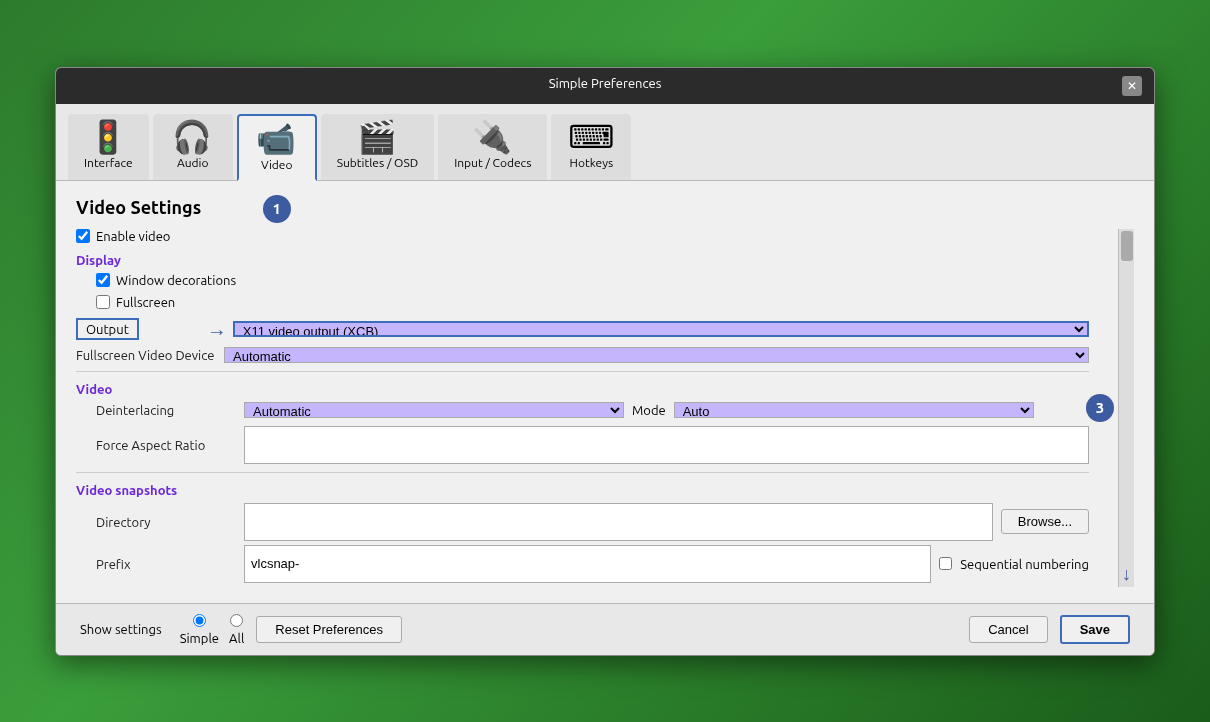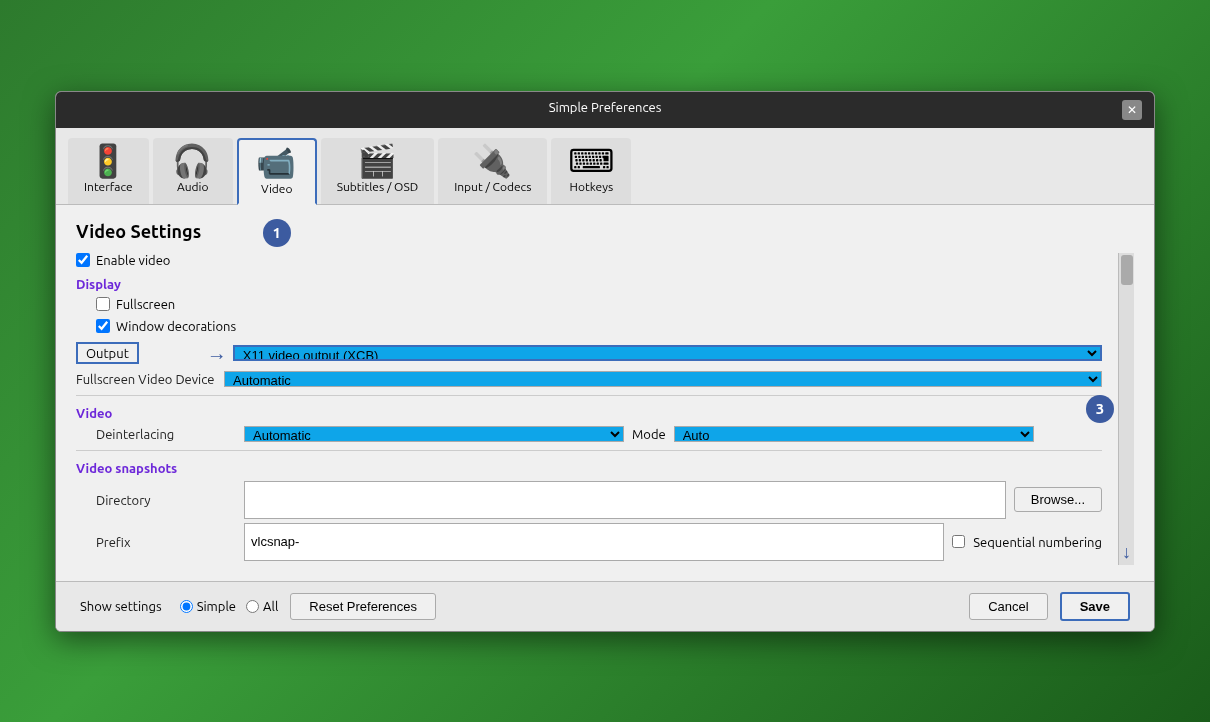--- a/index.html
+++ b/index.html
@@ -110,21 +110,21 @@
       border: 2px solid #3c6cba;
       padding: 2px 8px;
       background: #f0f0f0;
       font-size: 13px;
       min-width: 60px;
       text-align: center;
     }
     select {
       height: 16px;
       border: 1px solid #aaa;
-      background: #0ea5e9;
+      background: #c4b5fd;
       padding: 0 4px;
       font-size: 13px;
       cursor: pointer;
     }
     .select-wide { flex: 1; }
 
     .field-label {
       min-width: 140px;
       color: #222;
     }
@@ -156,21 +156,21 @@
     .bottom-bar {
       background: #e8e8e8;
       border-top: 1px solid #bbb;
       display: flex;
       align-items: center;
       padding: 10px 24px;
       gap: 12px;
     }
     .show-settings-label { font-size: 13px; margin-right: 6px; }
     .radio-group { display: flex; align-items: center; gap: 10px; }
-    .radio-row { display: flex; align-items: center; gap: 4px; font-size: 13px; }
+    .radio-row { display: flex; align-items: center; gap: 4px; font-size: 13px; flex-direction: column; }
     .spacer { flex: 1; }
     button {
       padding: 5px 18px;
       font-size: 13px;
       cursor: pointer;
       border-radius: 3px;
       border: 1px solid #aaa;
       background: #f0f0f0;
     }
     button.primary {
@@ -252,38 +252,38 @@
     </div>
     <div class="tab">
       <div class="tab-icon">⌨</div>
       <div class="tab-label">Hotkeys</div>
     </div>
   </div>
 
   <div class="content">
     <div class="section-title">Video Settings</div>
 
-    <div style="display:flex; gap:0;">
+    <div style="display:flex; gap:13px;">
       <div style="flex:1; overflow-y:auto; max-height:390px; padding-right:16px;">
 
         <div class="checkbox-row">
           <input type="checkbox" id="enableVideo" checked="" style="">
           <label for="enableVideo">Enable video</label>
         </div>
 
         <div class="subsection-title">Display</div>
 
         <div class="indent">
           <div class="checkbox-row">
+            <input type="checkbox" id="windowDec" checked="" style="">
+            <label for="windowDec">Window decorations</label>
+          </div>
+          <div class="checkbox-row">
             <input type="checkbox" id="fullscreen" style="">
             <label for="fullscreen">Fullscreen</label>
-          </div>
-          <div class="checkbox-row">
-            <input type="checkbox" id="windowDec" checked="" style="">
-            <label for="windowDec">Window decorations</label>
           </div>
         </div>
 
         <div class="output-row" style="margin-top:8px; position:relative;">
           <span class="output-label">Output</span>
 
           <div style="display:flex; align-items:center; flex:1; gap:8px; position:relative;">
 
             <div style="display:flex; align-items:center; gap:6px; margin-left:60px; flex:1;">
               <span style="color:#3c5ba0; font-size:20px;">→</span>
@@ -317,20 +317,24 @@
             <option>Bob</option>
           </select>
           <span class="mode-label">Mode</span>
           <select style="width:360px;">
             <option>Auto</option>
             <option>Mean</option>
             <option>Bob</option>
           </select>
         </div>
 
+        <div class="output-row">
+          <span class="field-label indent">Force Aspect Ratio</span>
+          <input type="text" class="input-wide" value="" style="">
+        </div>
 
         <hr class="section-sep">
 
         <div class="subsection-title">Video snapshots</div>
 
         <div class="snapshot-row">
           <span class="field-label indent">Directory</span>
           <input type="text" class="input-wide" value="" style="">
           <button class="browse-btn">Browse...</button>
         </div>

